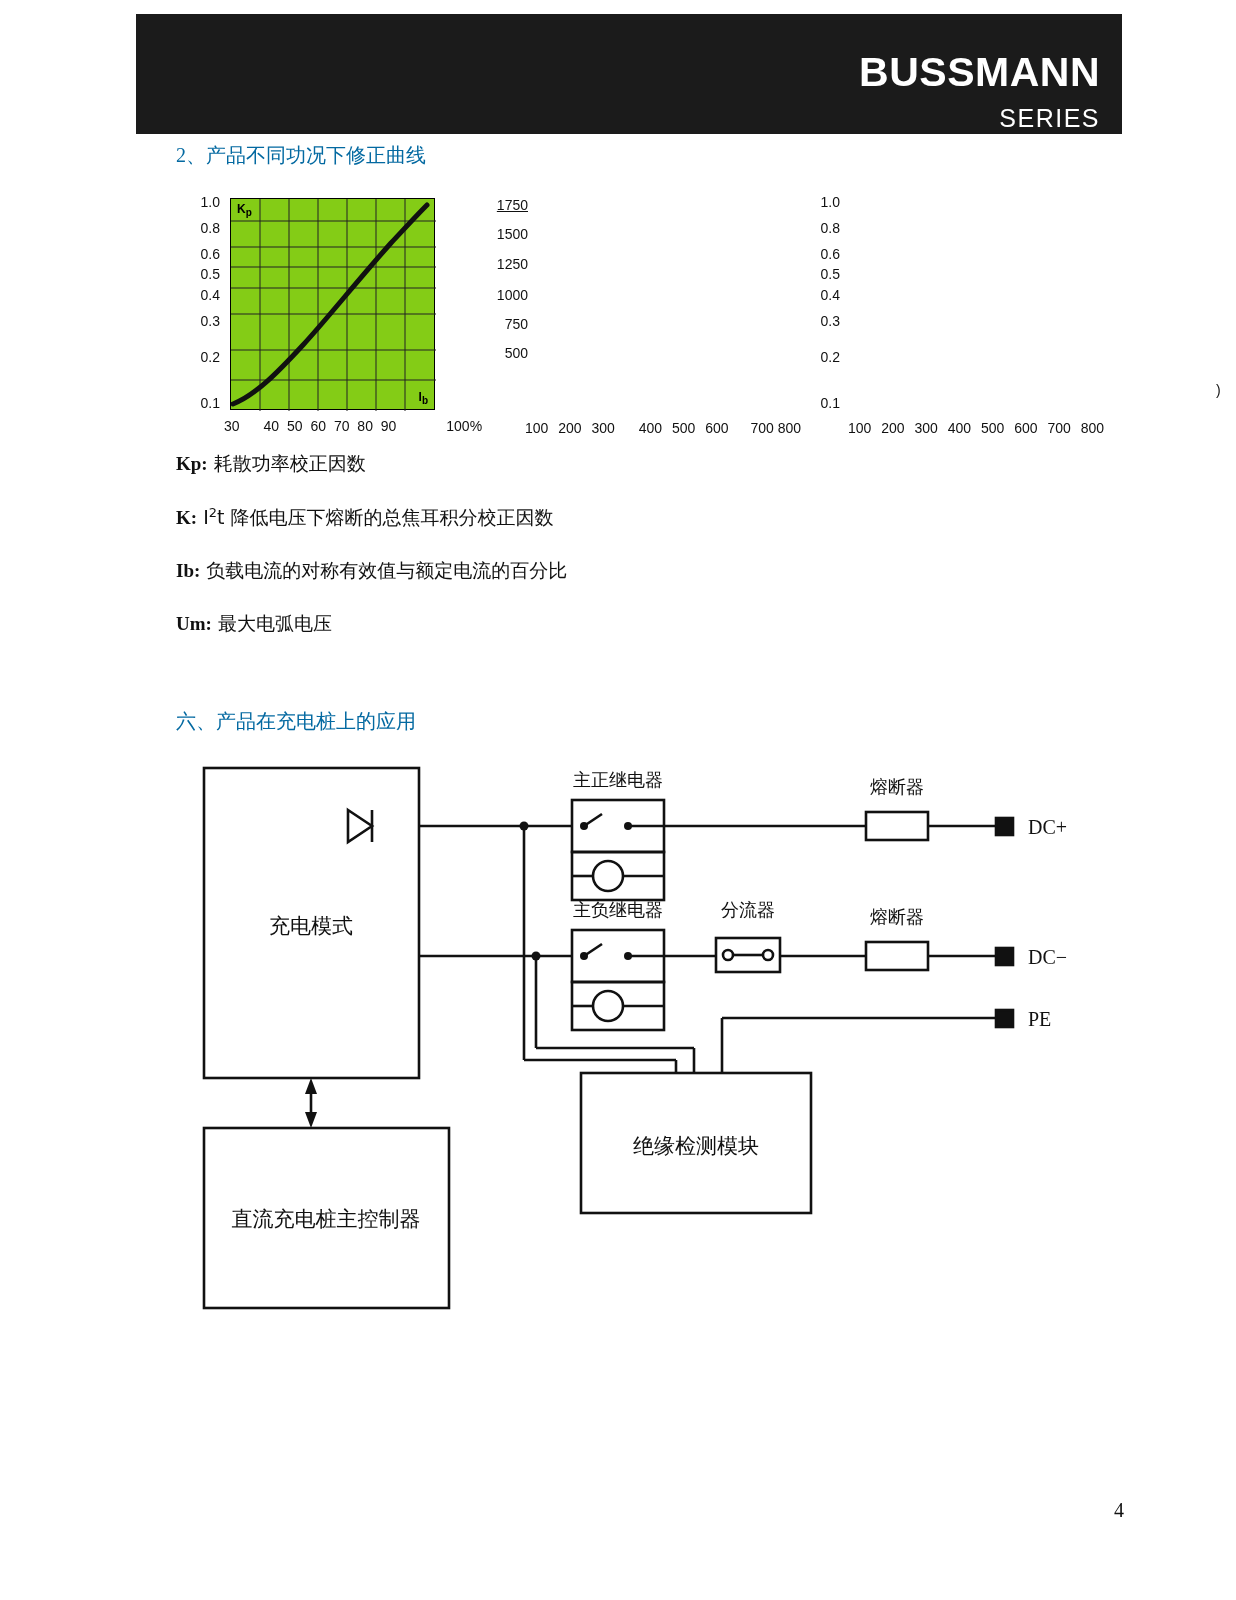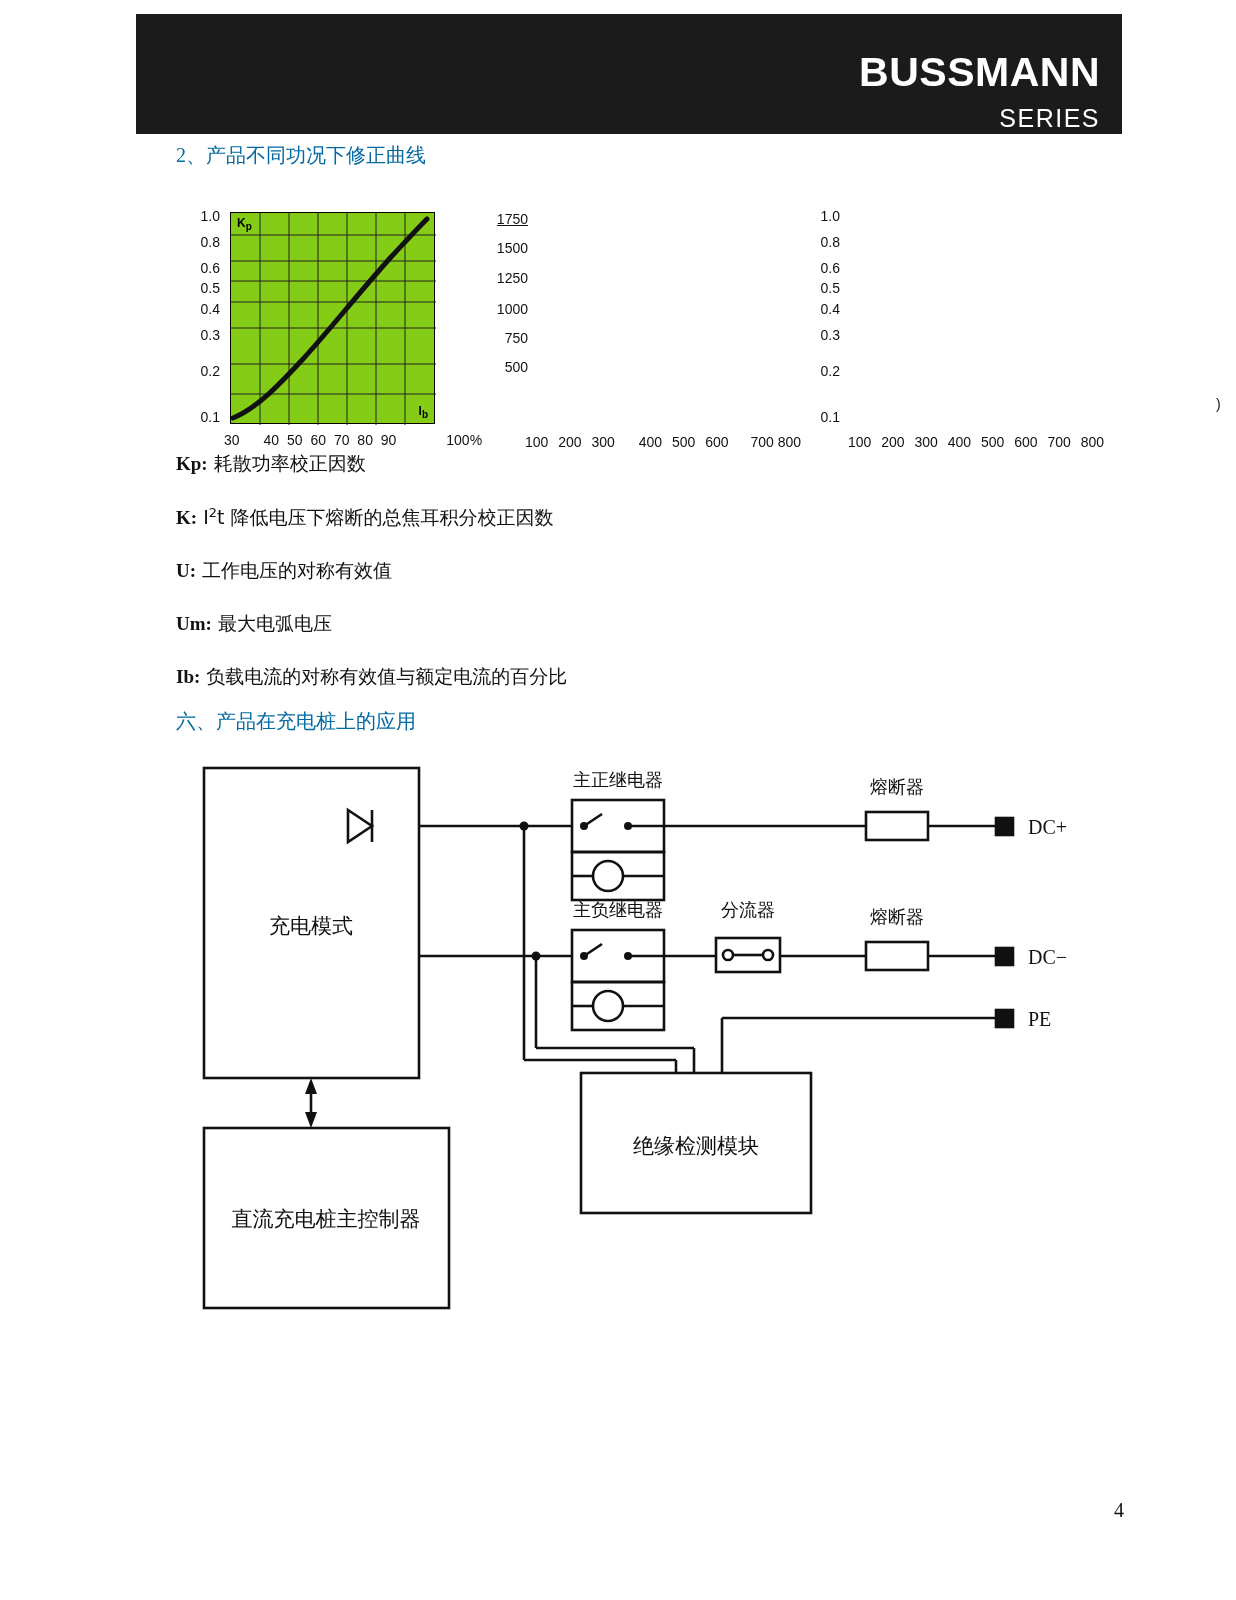--- a/index.html
+++ b/index.html
@@ -52,21 +52,21 @@
     font-family: Liberation Serif, serif;
     font-size: 20px;
     color: #0369a1;
     white-space: nowrap;
   }
 
   
   .chart-zone {
     position: absolute;
     left: 176px;
-    top: 200px;
+    top: 186px;
     width: 900px;
     height: 250px;
   }
   .axis-label {
     position: absolute;
     font-family: "Liberation Sans", sans-serif;
     font-size: 14px;
     color: #111;
     text-align: right;
     white-space: nowrap;
@@ -260,30 +260,26 @@
 <div class="defs">
   <p class="def-line">
     <b>Kp:</b>
     <span>耗散功率校正因数</span>
   </p>
   <p class="def-line">
     <b>K:</b>
     <span>I<sup>2</sup>t 降低电压下熔断的总焦耳积分校正因数</span>
   </p>
   <p class="def-line">
-    <b>U:</b>
-    <span>工作电压的对称有效值</span>
+    <b>Ib:</b>
+    <span>负载电流的对称有效值与额定电流的百分比</span>
   </p>
   <p class="def-line">
     <b>Um:</b>
     <span>最大电弧电压</span>
-  </p>
-  <p class="def-line">
-    <b>Ib:</b>
-    <span>负载电流的对称有效值与额定电流的百分比</span>
   </p>
 </div>
 
 <div class="sec-heading" style="top:708px;">六、产品在充电桩上的应用</div>
 
 <div class="diagram">
   <svg width="930" height="590" viewBox="0 0 930 590">
     <g stroke="#111" fill="none" stroke-width="2.6">
 
       <rect x="28" y="20" width="215" height="310"></rect>

